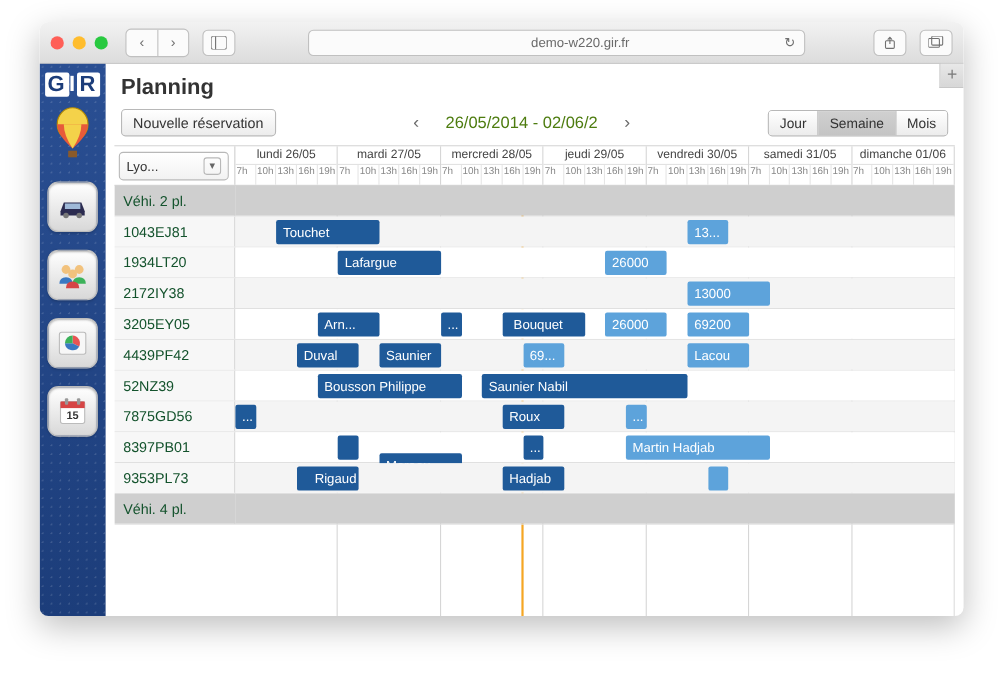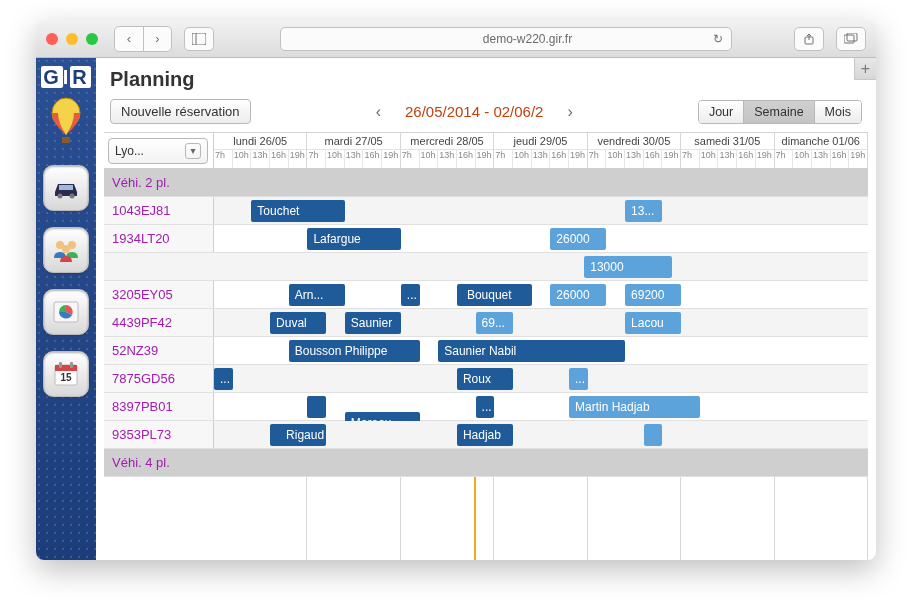--- a/index.html
+++ b/index.html
@@ -63,21 +63,21 @@
   .page-title { font-size:20px; font-weight:700; color:#333; margin:10px 14px 4px; }
   .toolbar {
     display:flex; align-items:center; padding:4px 14px 8px; gap:10px;
   }
   .btn {
     border:1px solid #b8b8b8; border-radius:4px; background:linear-gradient(#fff,#ececec);
     padding:4px 10px; font-size:13px; color:#333; cursor:pointer;
   }
   .date-nav { flex:1; display:flex; align-items:center; justify-content:center; gap:18px; color:#555; }
   .chevron-btn { color:#6b6b6b; font-size:16px; cursor:pointer; padding:2px 6px; }
-  .date-range { font-size:15px; color:#c2410c; }
+  .date-range { font-size:15px; color:#4d7c0f; }
   .view-group { display:flex; border:1px solid #b8b8b8; border-radius:4px; overflow:hidden; }
   .view-btn { padding:4px 10px; font-size:12.5px; background:linear-gradient(#fff,#ececec); color:#333; cursor:pointer; }
   .view-btn + .view-btn { border-left:1px solid #b8b8b8; }
   .view-btn.active { background:linear-gradient(#d0d0d0,#c4c4c4); }
 
   
   .scheduler { flex:1; border-top:1px solid #d6d6d6; display:flex; flex-direction:column; min-height:0; position:relative; margin:0 8px; }
   .sched-head { display:flex; border-bottom:1px solid #cfcfcf; font-size:11px; color:#555; height:36px; }
   .col-left { width:110px; border-right:1px solid #cfcfcf; display:flex; align-items:center; }
   .filter-select {
@@ -88,21 +88,21 @@
   .filter-select .caret { border:1px solid #b8b8b8; border-radius:3px; width:16px; height:16px; display:flex; align-items:center; justify-content:center; color:#666; font-size:10px; }
   .days { flex:1; display:flex; }
   .day { flex:1; display:flex; flex-direction:column; border-right:1px solid #d6d6d6; }
   .day-label { text-align:center; font-size:11px; color:#444; padding-top:2px; height:17px; border-bottom:1px solid #e2e2e2; }
   .hours { flex:1; display:flex; position:relative; }
   .hour { flex:1; text-align:left; font-size:9px; color:#888; border-right:1px solid #e6e6e6; padding-left:1px; white-space:nowrap; overflow:hidden; }
   .hour:last-child { border-right:none; }
 
   .sched-body { flex:1; overflow:hidden; position:relative; }
   .row { display:flex; height:28px; border-bottom:1px solid #e0e0e0; position:relative; }
-  .row .row-label { width:110px; padding-left:8px; display:flex; align-items:center; font-size:13px; color:#a21caf; border-right:1px solid #cfcfcf; background:#f7f7f7; }
+  .row .row-label { width:110px; padding-left:8px; display:flex; align-items:center; font-size:13px; color:#14532d; border-right:1px solid #cfcfcf; background:#f7f7f7; }
   .group-row .row-label { background:#cfcfcf; font-weight:400; }
   .group-row .row-grid { background:#cfcfcf; }
   .row-grid { flex:1; position:relative; background:#fff; }
   
   .grid-overlay, .grid-overlay-days, .now-line {
     position:absolute; top:0; bottom:0; left:110px; right:0; pointer-events:none;
   }
   .grid-overlay-days { display:flex; }
   .grid-overlay-days div { flex:1; border-right:1px solid #d6d6d6; }
   .row.alt .row-grid { background:#f4f4f4; }
@@ -337,20 +337,21 @@
                 </div>
               </div>
               <div class="row">
                 <div class="row-label">1934LT20</div>
                 <div class="row-grid">
                   <div class="event dark" style="left: 14.2857%; width: 14.2857%;">Lafargue</div>
                   <div class="event light" style="left: 51.4286%; width: 8.57143%;">26000</div>
                 </div>
               </div>
               <div class="row alt">
+                <div class="row-label">2172IY38</div>
                 <div class="row-grid">
                   <div class="event light" style="left: 62.8571%; width: 11.4286%;">13000</div>
                 </div>
               </div>
               <div class="row">
                 <div class="row-label">3205EY05</div>
                 <div class="row-grid">
                   <div class="event dark" style="left: 11.4286%; width: 8.57143%;">Arn...</div>
                   <div class="event dark" style="left: 28.5714%; width: 2.85714%;">...</div>
                   <div class="event dark" style="left: 37.1429%; width: 11.4286%; padding-left: 10px;">Bouquet</div>

